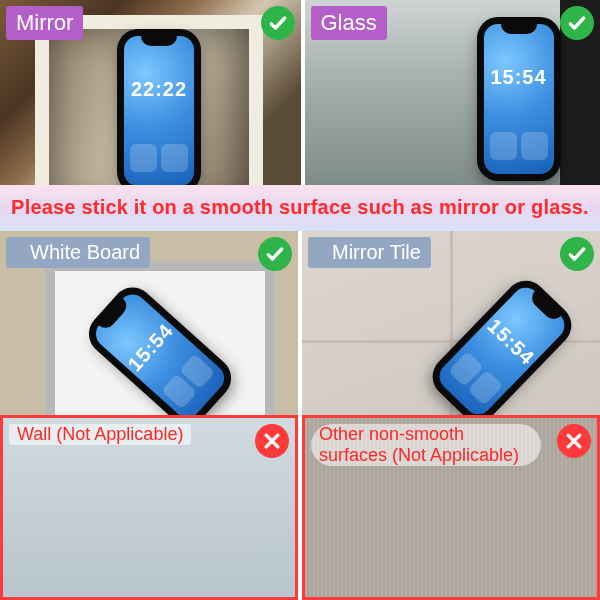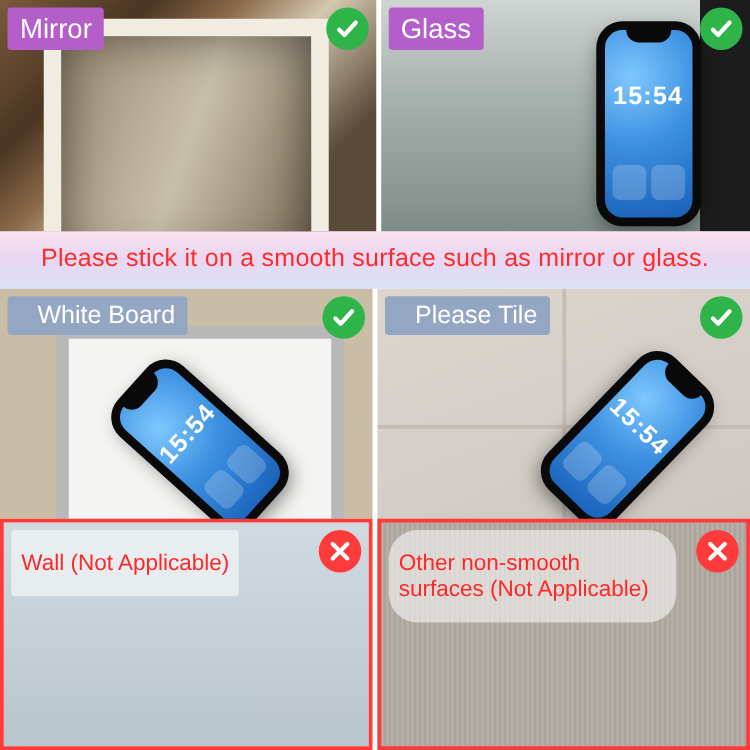--- a/index.html
+++ b/index.html
@@ -74,21 +74,21 @@
   }
 
   
   .banner {
     height: 46px;
     display: flex;
     align-items: center;
     justify-content: center;
     background: linear-gradient(180deg,#fbe2ee,#e8d7f2,#d8e2f7);
     font-size: 20px;
-    font-weight: 400;
+    font-weight: 700;
     color: #ff2a2a;
     letter-spacing: .2px;
     padding: 0 6px;
     white-space: nowrap;
   }
 
   
   .label {
     position: absolute;
     top: 6px; left: 6px;
@@ -99,21 +99,21 @@
     border-radius: 3px;
     z-index: 3;
   }
   .label.purple { background: #b45fc9; }
   .label.bluegray { background: #93a7c3; color:#fff; font-size:20px;padding-left:24px; }
   .label.redtext {
     background: rgba(255,255,255,.55);
     color: #ff2727;
     font-size: 18px;
     font-weight:500;
-    padding: 16px 8px;
+    padding: 0 8px;
   }
 
   
   .status {
     position: absolute;
     top: 6px; right: 6px;
     width: 34px; height: 34px;
     border-radius: 50%;
     z-index: 3;
     display: flex; align-items:center; justify-content:center;
@@ -173,20 +173,30 @@
 <div class="grid">
 
   <div class="row">
     <div class="cell bg-mirror">
       <div class="label purple">Mirror</div>
       <div class="status ok">
         <svg viewBox="0 0 24 24" fill="none" stroke="#fff" stroke-width="4" stroke-linecap="round" stroke-linejoin="round">
             <polyline points="4,13 9,18 20,6"></polyline>
           </svg>
       </div>
+      <div class="phone p1">
+        <div class="phone-screen">
+          <div class="phone-date"></div>
+          <div class="phone-time">22:22</div>
+          <div class="phone-widgets">
+              <span></span>
+              <span></span>
+            </div>
+        </div>
+      </div>
     </div>
 
     <div class="cell bg-glass">
       <div class="label purple">Glass</div>
       <div class="status ok">
         <svg viewBox="0 0 24 24" fill="none" stroke="#fff" stroke-width="4" stroke-linecap="round" stroke-linejoin="round">
             <polyline points="4,13 9,18 20,6"></polyline>
           </svg>
       </div>
       <div class="phone p2">
@@ -216,21 +226,21 @@
           <div class="phone-time">15:54</div>
           <div class="phone-widgets">
               <span></span>
               <span></span>
             </div>
         </div>
       </div>
     </div>
 
     <div class="cell bg-ceramic">
-      <div class="label bluegray">Please Tile</div>
+      <div class="label bluegray">Mirror Tile</div>
       <div class="status ok">
         <svg viewBox="0 0 24 24" fill="none" stroke="#fff" stroke-width="4" stroke-linecap="round" stroke-linejoin="round">
             <polyline points="4,13 9,18 20,6"></polyline>
           </svg>
       </div>
       <div class="phone p4">
         <div class="phone-screen">
           <div class="phone-time">15:54</div>
           <div class="phone-widgets">
               <span></span>

